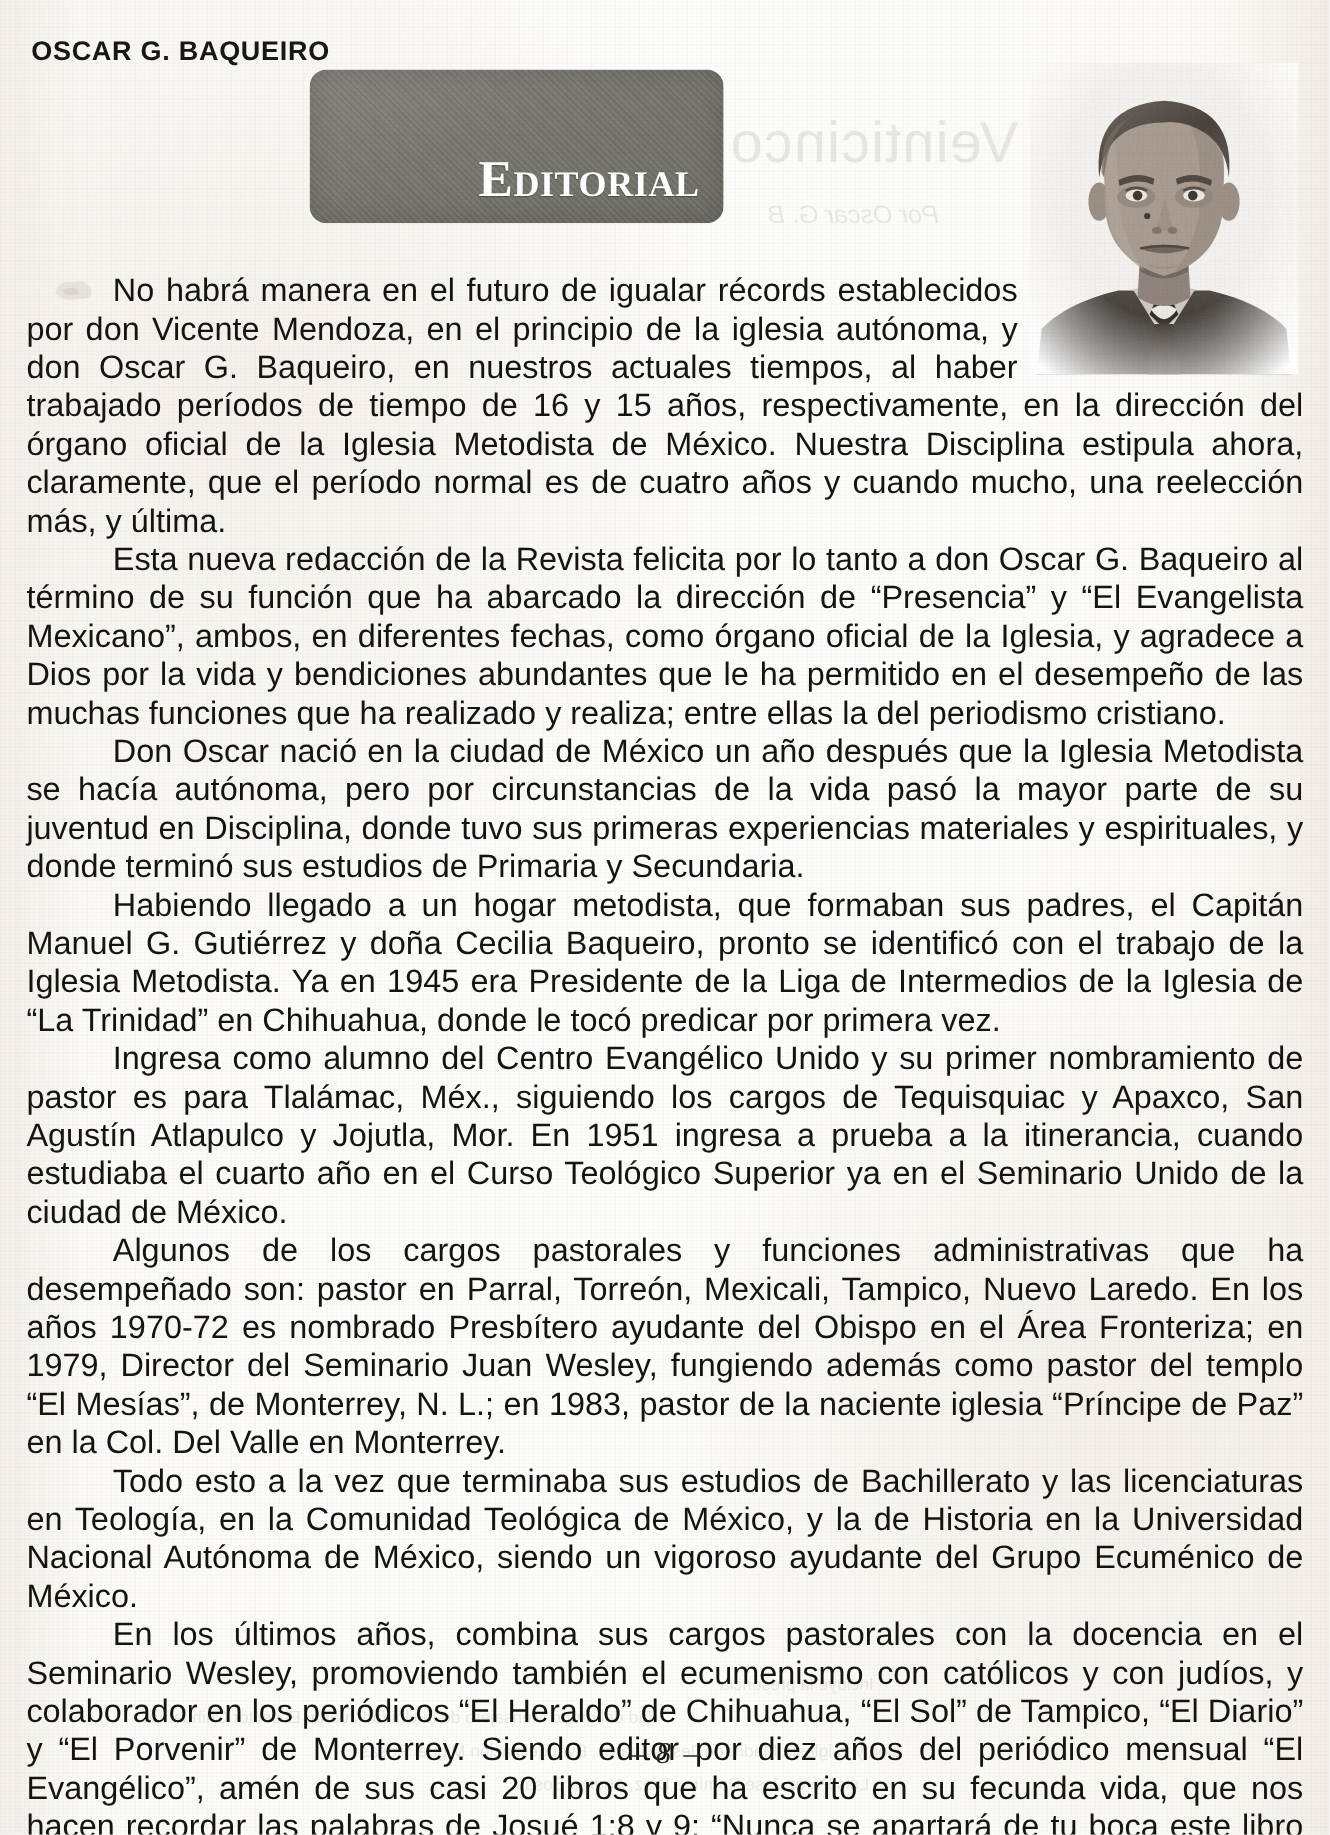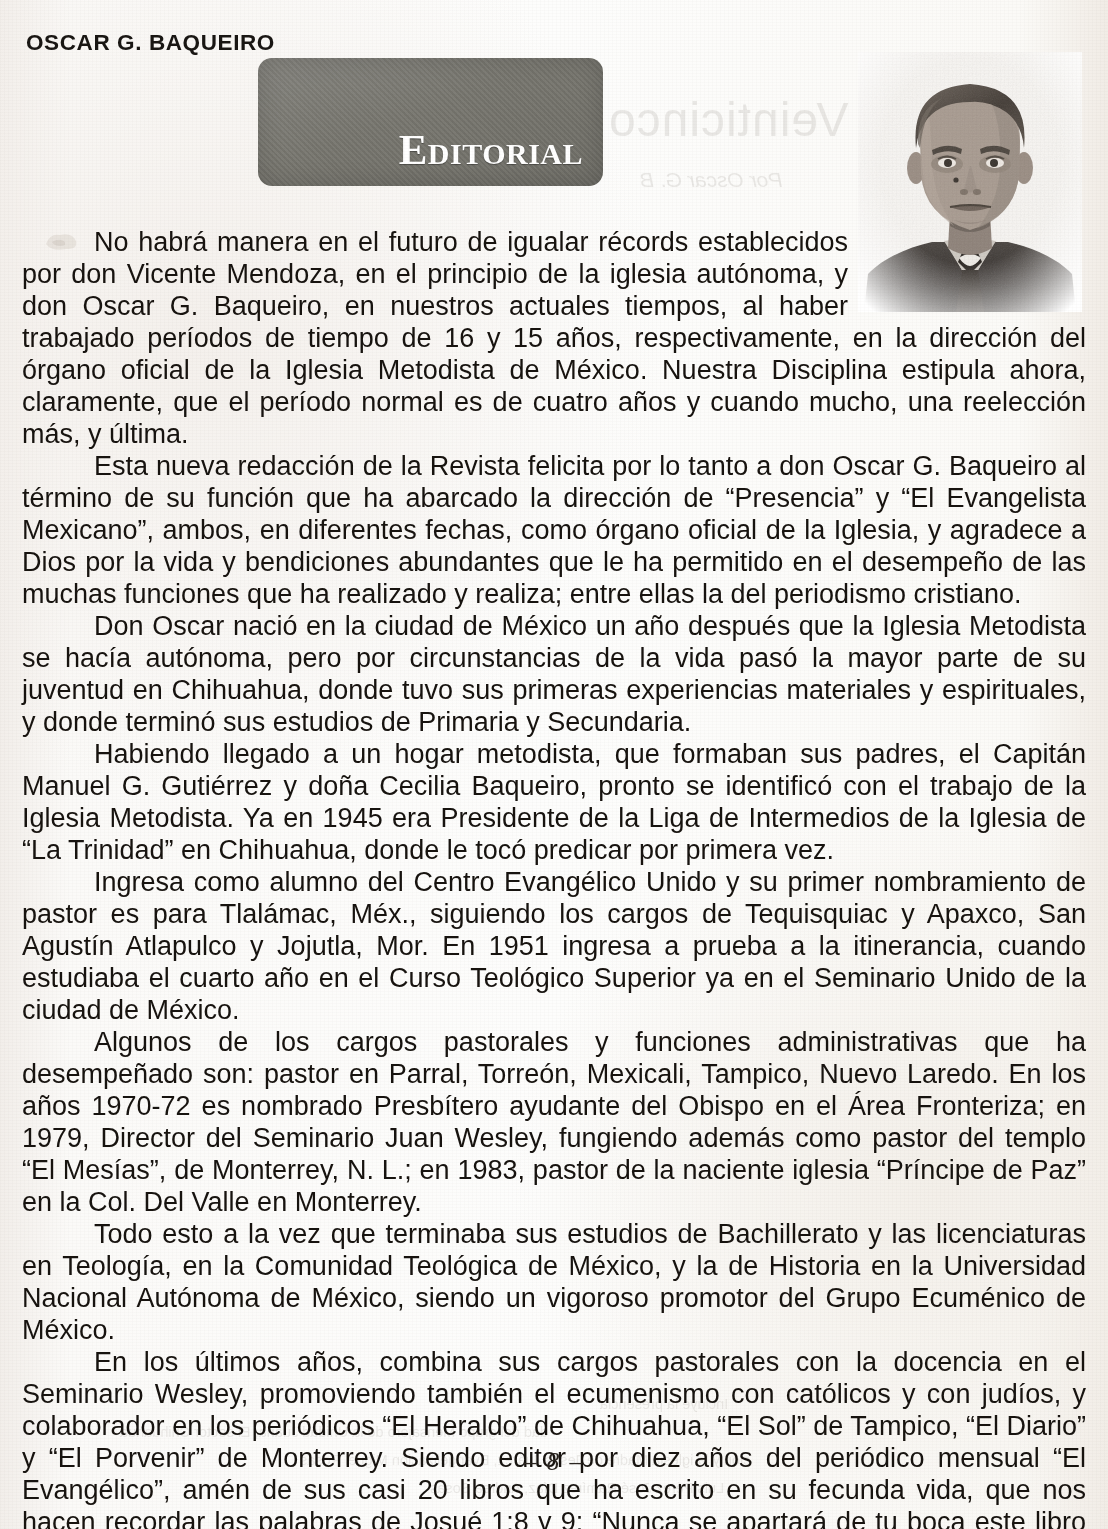--- a/index.html
+++ b/index.html
@@ -284,25 +284,25 @@
     </svg>
   </div>
 
   <div class="article">
 
     <p>
       <span class="float-photo"></span><span>No habrá manera en el futuro de igualar récords establecidos por don Vicente Mendoza, en el principio de la iglesia autónoma, y don Oscar G. Baqueiro, en nuestros actuales tiempos, al haber trabajado períodos de tiempo de 16 y 15 años, respectivamente, en la dirección del órgano oficial de la Iglesia Metodista de México. Nuestra Disciplina estipula ahora, claramente, que el período normal es de cuatro años y cuando mucho, una reelección más, y última.</span>
     </p>
 
     <p>Esta nueva redacción de la Revista felicita por lo tanto a don Oscar G. Baqueiro al término de su función que ha abarcado la dirección de “Presencia” y “El Evangelista Mexicano”, ambos, en diferentes fechas, como órgano oficial de la Iglesia, y agradece a Dios por la vida y bendiciones abundantes que le ha permitido en el desempeño de las muchas funciones que ha realizado y realiza; entre ellas la del periodismo cristiano.</p>
-    <p>Don Oscar nació en la ciudad de México un año después que la Iglesia Metodista se hacía autónoma, pero por circunstancias de la vida pasó la mayor parte de su juventud en Chihuahua, donde tuvo sus primeras experiencias materiales y espirituales, y donde terminó sus estudios de Primaria y Secundaria.</p>
+    <p>Don Oscar nació en la ciudad de México un año después que la Iglesia Metodista se hacía autónoma, pero por circunstancias de la vida pasó la mayor parte de su juventud en Disciplina, donde tuvo sus primeras experiencias materiales y espirituales, y donde terminó sus estudios de Primaria y Secundaria.</p>
     <p>Habiendo llegado a un hogar metodista, que formaban sus padres, el Capitán Manuel G. Gutiérrez y doña Cecilia Baqueiro, pronto se identificó con el trabajo de la Iglesia Metodista. Ya en 1945 era Presidente de la Liga de Intermedios de la Iglesia de “La Trinidad” en Chihuahua, donde le tocó predicar por primera vez.</p>
     <p>Ingresa como alumno del Centro Evangélico Unido y su primer nombramiento de pastor es para Tlalámac, Méx., siguiendo los cargos de Tequisquiac y Apaxco, San Agustín Atlapulco y Jojutla, Mor. En 1951 ingresa a prueba a la itinerancia, cuando estudiaba el cuarto año en el Curso Teológico Superior ya en el Seminario Unido de la ciudad de México.</p>
     <p>Algunos de los cargos pastorales y funciones administrativas que ha desempeñado son: pastor en Parral, Torreón, Mexicali, Tampico, Nuevo Laredo. En los años 1970-72 es nombrado Presbítero ayudante del Obispo en el Área Fronteriza; en 1979, Director del Seminario Juan Wesley, fungiendo además como pastor del templo “El Mesías”, de Monterrey, N. L.; en 1983, pastor de la naciente iglesia “Príncipe de Paz” en la Col. Del Valle en Monterrey.</p>
-    <p>Todo esto a la vez que terminaba sus estudios de Bachillerato y las licenciaturas en Teología, en la Comunidad Teológica de México, y la de Historia en la Universidad Nacional Autónoma de México, siendo un vigoroso promotor del Grupo Ecuménico de México.</p>
+    <p>Todo esto a la vez que terminaba sus estudios de Bachillerato y las licenciaturas en Teología, en la Comunidad Teológica de México, y la de Historia en la Universidad Nacional Autónoma de México, siendo un vigoroso ayudante del Grupo Ecuménico de México.</p>
 
     <p><span>En los últimos años, combina sus cargos pastorales con la docencia en el Seminario Wesley, promoviendo también el ecumenismo con católicos y con judíos, y colaborador en los periódicos “El Heraldo” de Chihuahua, “El Sol” de Tampico, “El Diario” y “El Porvenir” de Monterrey. Siendo editor por diez años del periódico mensual “El Evangélico”, amén de sus casi 20 libros que ha escrito en su fecunda vida, que nos hacen recordar las palabras de Josué 1:8 y 9: </span><span class="scripture">“Nunca se apartará de tu boca este libro de la ley, sino que de día y de noche meditarás en él, para que guardes y hagas conforme a todo lo que en el está escrito; porque entonces harás prosperar tu camino, y todo te saldrá bien. Mira que te mando que te esfuerces y seas valiente; no temas ni desmayes, porque Jehová tu Dios estará contigo en donde quiera que vayas”.</span><span> Amén.</span></p>
   </div>
 
   <svg class="smudge" viewBox="0 0 40 26" aria-hidden="true">
     <path d="M4 16 Q8 5 18 7 Q30 4 34 13 Q36 22 24 21 Q10 24 4 16 Z" fill="#b9ada0" opacity="0.45"></path>
     <path d="M10 14 Q16 10 22 13 Q26 18 18 18 Q12 18 10 14 Z" fill="#8e8276" opacity="0.35"></path>
   </svg>
 
   <div class="folio">– 8 –</div>

